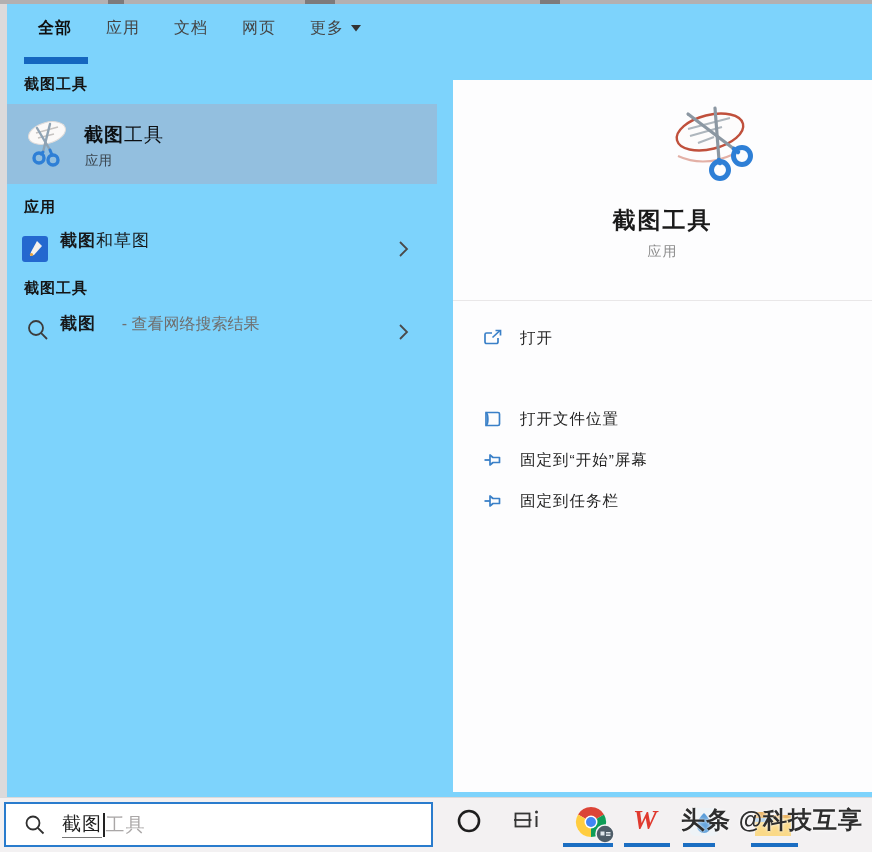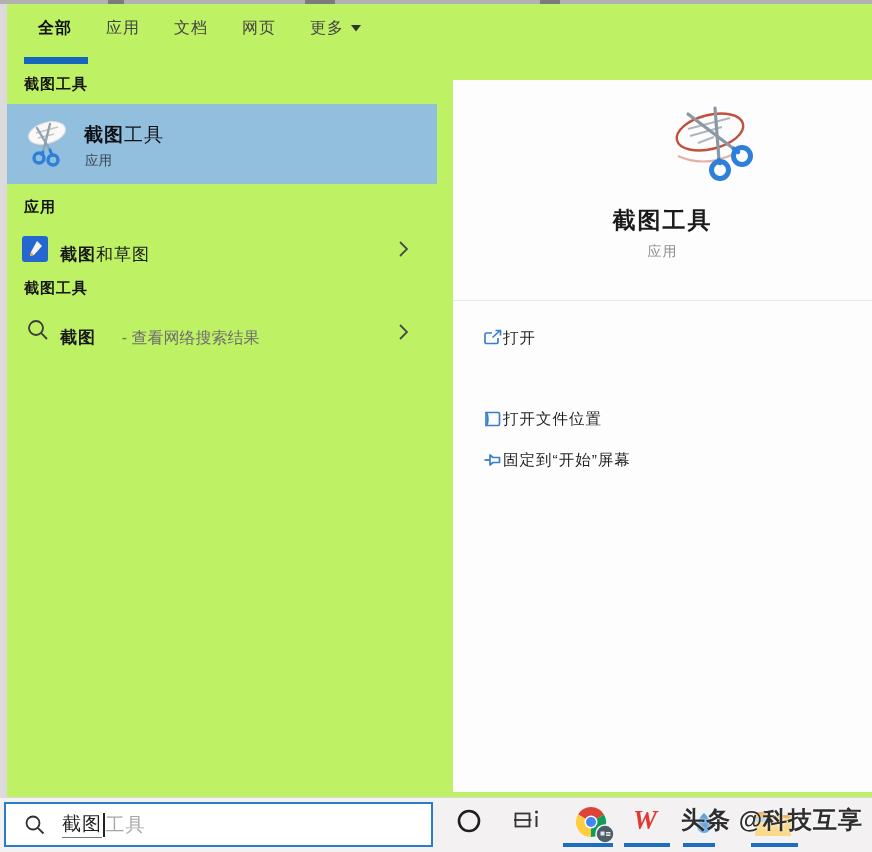--- a/index.html
+++ b/index.html
@@ -1,18 +1,18 @@
 <!DOCTYPE html>
 <html><head>
 <meta charset="utf-8">
 <style>
   * { margin:0; padding:0; box-sizing:border-box; }
   html,body { width:872px; height:852px; }
   body { font-family:"Liberation Sans", sans-serif; }
-  #screen { position:relative; width:872px; height:852px; background:#bef264; overflow:hidden; }
+  #screen { position:relative; width:872px; height:852px; background:#7dd3fc; overflow:hidden; }
 
   
   .top-strip { position:absolute; left:0; top:0; width:872px; height:4px; background:#b3b0b1; }
   .top-strip .seg { position:absolute; top:0; height:4px; background:#7d7a7b; }
   .left-strip { position:absolute; left:0; top:4px; width:7px; height:793px; background:#dcdadb; z-index:5; }
 
   
   .tabs { position:absolute; left:38px; top:18px; display:flex; gap:34px; align-items:center; }
   .tab { font-size:16px; color:#454545; letter-spacing:1px; cursor:default; }
   .tab.active { color:#0f0f0f; font-weight:bold; }
@@ -22,32 +22,32 @@
   
   .sec-header { position:absolute; left:24px; font-size:15px; font-weight:bold; color:#141414; letter-spacing:1px; }
   .bm-row { position:absolute; left:0; top:104px; width:437px; height:80px; background:#93bfdf; }
   .bm-icon { position:absolute; left:26px; top:14px; }
   .bm-title { position:absolute; left:84px; top:18px; font-size:19px; color:#0d1013; letter-spacing:1px; }
   .bm-title .match { font-weight:bold; }
   .bm-sub { position:absolute; left:85px; top:48px; font-size:13.5px; color:#3b4650; }
 
   .list-row { position:absolute; left:0; width:437px; height:44px; }
   .row-icon { position:absolute; left:22px; top:9px; }
-  .row-text { position:absolute; left:60px; top:16px; font-size:17px; color:#17191b; letter-spacing:1px; white-space:nowrap; }
+  .row-text { position:absolute; left:60px; top:2px; font-size:17px; color:#17191b; letter-spacing:1px; white-space:nowrap; }
   .row-text .match { font-weight:bold; }
   .row-text .hint { font-size:16px; color:#6f6f6f; letter-spacing:0;margin-left:20px; }
   .row-chevron { position:absolute; right:28px; top:13px; }
 
   
   .panel { position:absolute; left:453px; top:80px; width:419px; height:712px; background:#fdfdfe; }
   .panel .big-icon { position:absolute; left:219px; top:22px; }
   .panel-title { position:absolute; left:0; top:125px; width:518px; text-align:center; font-size:23px; font-weight:bold; color:#1a1a1a; letter-spacing:2px; }
   .panel-sub { position:absolute; left:0; top:163px; width:518px; text-align:center; font-size:14px; color:#8c8c8c; letter-spacing:1px; }
   .panel-divider { position:absolute; left:0; top:220px; width:419px; height:1px; background:#e9e7e8; }
-  .action { position:absolute; left:30px; width:380px; height:30px; display:flex; align-items:center; cursor:default; }
+  .action { position:absolute; left:30px; width:380px; height:30px; display:flex; align-items:center; gap:17px; cursor:default; }
   .action .lbl { font-size:15.5px; color:#1f1f1f; letter-spacing:1px; }
 
   
   .taskbar { position:absolute; left:0; top:797px; width:872px; height:55px; background:#f3f1f2; border-top:1px solid #dbd9da; }
   .searchbox { position:absolute; left:4px; top:4px; width:429px; height:45px; background:#ffffff; border:2px solid #2a7ccd; display:flex; align-items:center; }
   .searchbox .mag { margin-left:18px; }
   .searchbox .typed { margin-left:16px; font-size:19px; color:#1e1e1e; letter-spacing:1px; border-bottom:1px solid #777; }
   .caret { display:inline-block; width:1.5px; height:24px; background:#222; margin:0 1px; vertical-align:middle; }
   .searchbox .suggest { font-size:19px; color:#aaa7a7; letter-spacing:1px; }
 
@@ -164,20 +164,27 @@
       </svg>
       <span class="lbl">固定到“开始”屏幕</span>
     </div>
     <div class="action" style="top:324px">
       <svg width="20" height="20" viewBox="0 0 20 20">
         <path d="M3,3.5 H15 A1.5,1.5 0 0 1 16.5,5 V15 A1.5,1.5 0 0 1 15,16.5 H3 Z" fill="none" stroke="#3a80c8" stroke-width="1.7"></path>
         <path d="M3,3.5 C5.5,5 5.5,15 3,16.5" fill="none" stroke="#3a80c8" stroke-width="1.7"></path>
       </svg>
       <span class="lbl">打开文件位置</span>
     </div>
+    <div class="action" style="top:406px">
+      <svg width="20" height="20" viewBox="0 0 20 20">
+        <path d="M1.5,10 H7" stroke="#3a80c8" stroke-width="1.8"></path>
+        <path d="M7,5 V15 L10,12.5 H16.5 V7.5 H10 Z" fill="none" stroke="#3a80c8" stroke-width="1.7" stroke-linejoin="round"></path>
+      </svg>
+      <span class="lbl">固定到任务栏</span>
+    </div>
   </div>
 
   <div class="taskbar">
     <div class="searchbox">
       <svg class="mag" width="22" height="22" viewBox="0 0 22 22">
         <circle cx="9" cy="9" r="6.5" fill="none" stroke="#2f2f2f" stroke-width="1.8"></circle>
         <path d="M13.8,13.8 L19.5,19.5" stroke="#2f2f2f" stroke-width="1.8"></path>
       </svg>
       <span class="typed">截图</span>
         <span class="caret"></span>

